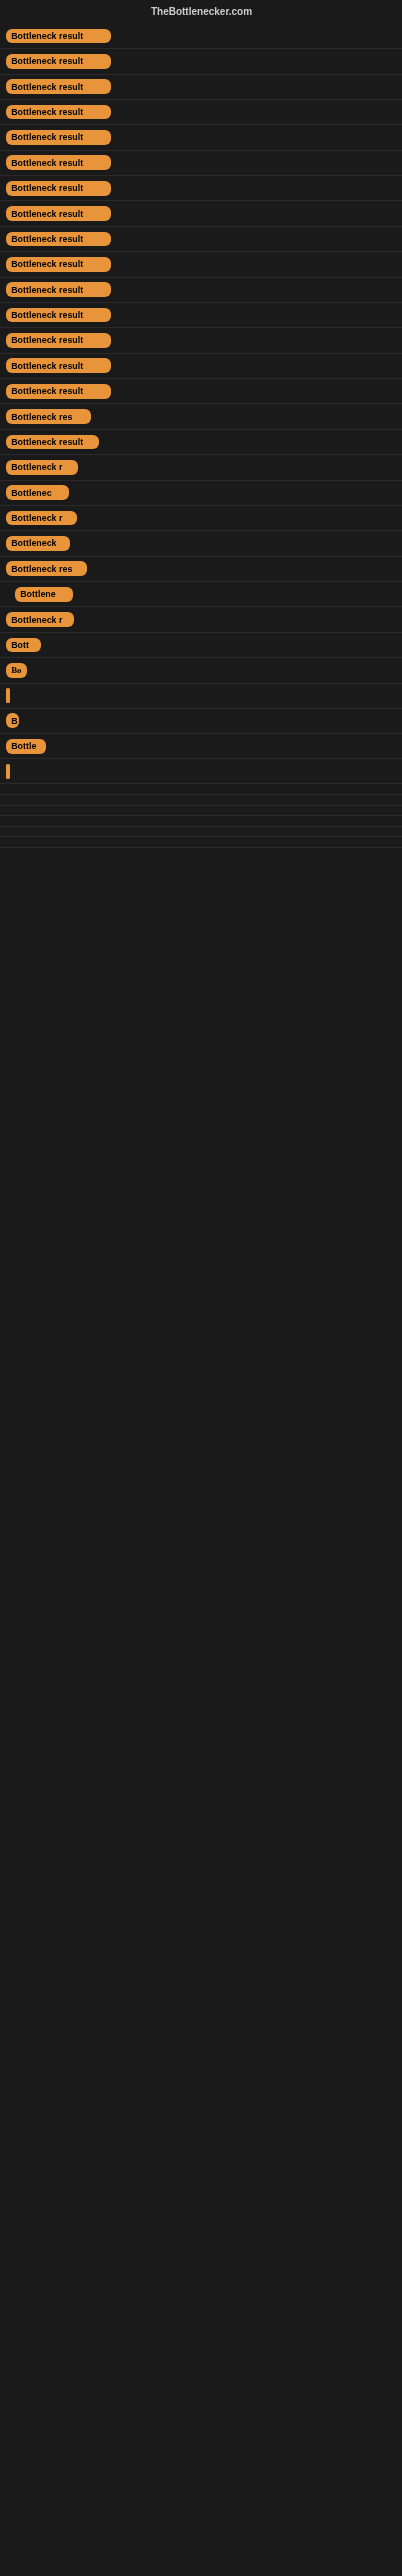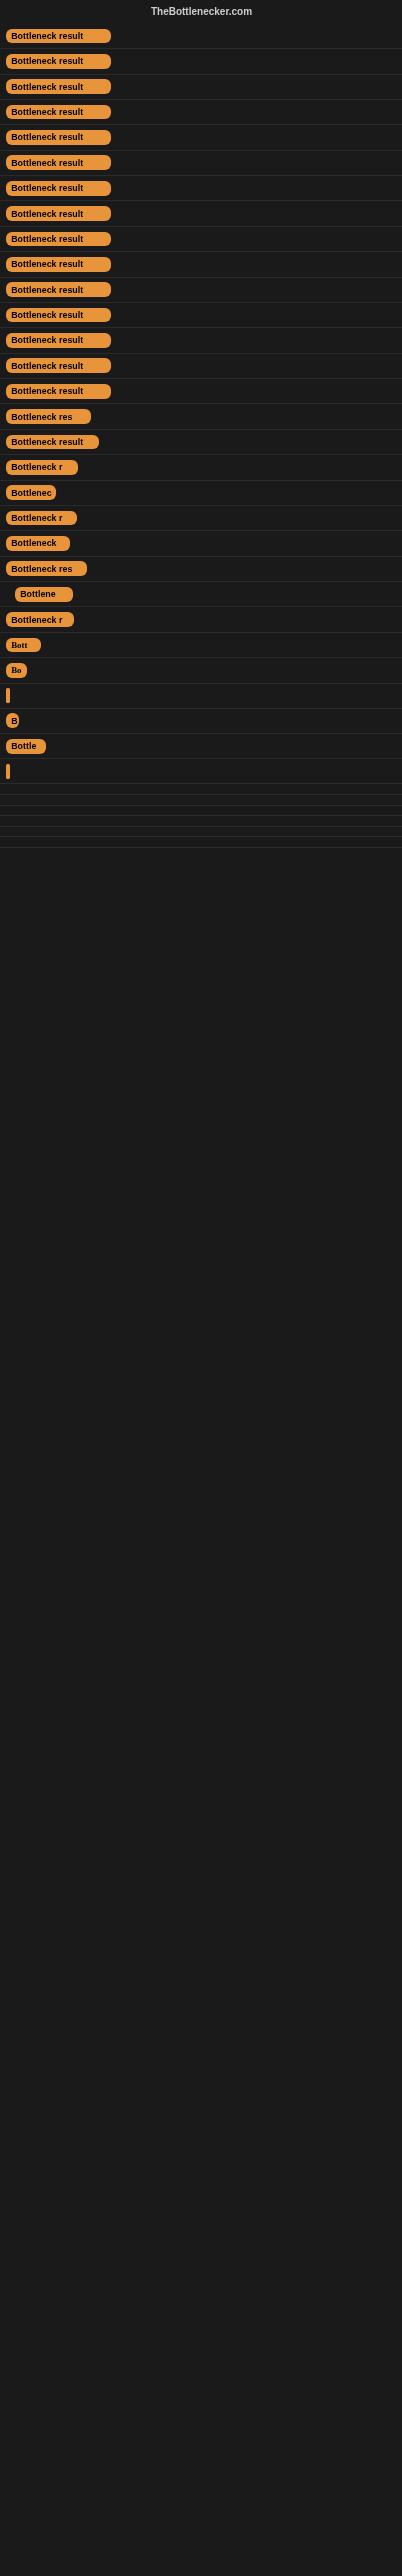--- a/index.html
+++ b/index.html
@@ -95,39 +95,39 @@
     <div class="item-row">
       <div class="badge" style="max-width: 85px; width: 85px;">Bottleneck res</div>
     </div>
     <div class="item-row">
       <div class="badge" style="max-width: 93px; width: 93px;">Bottleneck result</div>
     </div>
     <div class="item-row">
       <div class="badge" style="max-width: 72px; width: 72px;">Bottleneck r</div>
     </div>
     <div class="item-row">
-      <div class="badge" style="max-width: 63px; width: 50px;">Bottlenec</div>
+      <div class="badge" style="max-width: 63px; width: 63px;">Bottlenec</div>
     </div>
     <div class="item-row">
       <div class="badge" style="max-width: 71px; width: 71px;">Bottleneck r</div>
     </div>
     <div class="item-row">
       <div class="badge" style="max-width: 64px; width: 64px;">Bottleneck</div>
     </div>
     <div class="item-row">
       <div class="badge" style="max-width: 81px; width: 81px;">Bottleneck res</div>
     </div>
     <div class="item-row">
       <div class="badge" style="max-width: 58px; width: 58px; margin-left: 9px;">Bottlene</div>
     </div>
     <div class="item-row">
       <div class="badge" style="max-width: 68px; width: 68px;">Bottleneck r</div>
     </div>
     <div class="item-row">
-      <div class="badge" style="max-width: 35px; width: 35px; font-family: Liberation Serif, serif;">Bott</div>
+      <div class="badge" style="max-width: 35px; width: 35px;">Bott</div>
     </div>
     <div class="item-row">
       <div class="badge" style="max-width: 21px; width: 21px; font-family: Liberation Serif, serif;">Bo</div>
     </div>
     <div class="item-row">
       <div style="width: 3.2px; height: 14.5px; background: rgb(232, 148, 58); border-radius: 1.6px;"></div>
     </div>
     <div class="item-row">
       <div class="badge" style="max-width: 13px; width: 13px;">B</div>
     </div>

